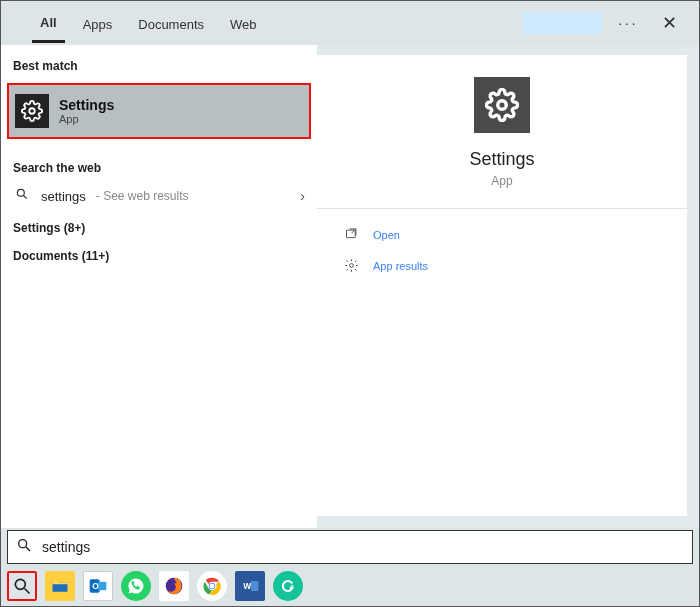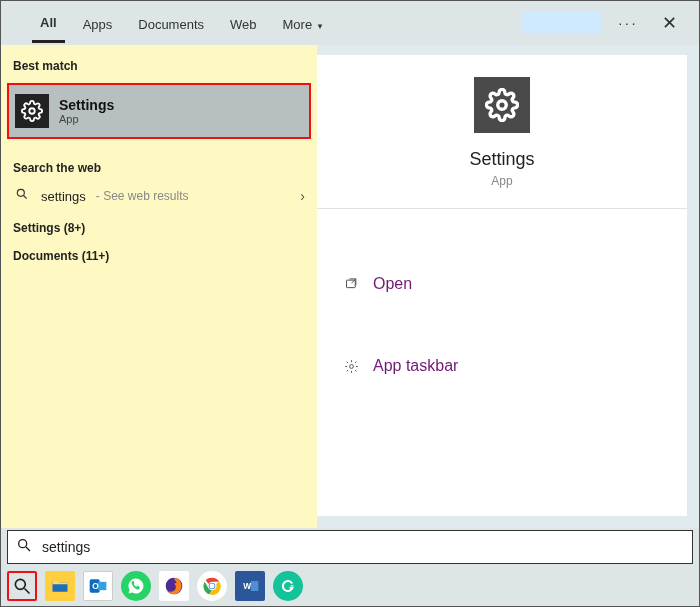--- a/index.html
+++ b/index.html
@@ -11,21 +11,21 @@
   .tab.active { border-bottom: 3px solid #222; font-weight: 600; }
   .chev-down { display: inline-block; margin-left: 2px; font-size: 9px; }
   .top-right { margin-left: auto; display: flex; align-items: center; gap: 10px; }
   .profile-chip { width: 80px; height: 22px; background: #cfeaff; border-radius: 2px; }
   .close-x { font-size: 18px; color: #333; padding: 4px 8px; }
   .more-dots { font-size: 14px; color: #333; padding: 4px 6px; letter-spacing: 2px; }
 
   .main-area { position: absolute; top: 44px; bottom: 78px; left: 0; right: 0; display: flex; }
 
   
-  .left-panel { width: 316px; background: #fef9c3; padding-top: 8px; }
+  .left-panel { width: 316px; background: #ffffff; padding-top: 8px; }
   .section-label { font-size: 12px; font-weight: 600; padding: 6px 12px; color: #222; }
   .best-match-row { margin: 4px 6px; height: 56px; background: #b7bfc0; border: 2px solid #e11; display: flex; align-items: center; gap: 10px; padding: 0 6px; }
   .bm-icon { width: 34px; height: 34px; background: #222; display:flex; align-items:center; justify-content:center; }
   .bm-icon svg { width: 22px; height: 22px; fill:none; stroke:#fff; stroke-width:2; }
   .bm-text .bm-title { font-size: 14px; font-weight: 600; color:#111; }
   .bm-text .bm-sub { font-size: 11px; color:#444; }
 
   .web-row { display:flex; align-items:center; gap:10px; padding: 6px 12px; cursor:pointer; }
   .web-row .mag { width:18px; text-align:center; color:#333; }
   .web-row .query { font-size:13px; color:#222; }
@@ -36,21 +36,21 @@
 
   
   .right-panel { flex:1; background:#e1eaec; padding:10px 12px 12px 0; }
   .details-card { background:#fff; height:100%; display:flex; flex-direction:column; align-items:center; padding-top:22px; }
   .big-icon { width:56px; height:56px; background:#4a4a4a; display:flex; align-items:center; justify-content:center; }
   .big-icon svg { width:34px; height:34px; fill:none; stroke:#fff; stroke-width:2.4; }
   .big-title { margin-top:16px; font-size:18px; color:#222; }
   .big-sub { font-size:12px; color:#888; margin-top:4px; margin-bottom:20px; }
   .divider { height:1px; background:#e2e2e2; width:100%; }
   .actions { width:100%; padding:10px 0; }
-  .action-row { display:flex; align-items:center; gap:14px; padding:8px 26px; font-size:16px; color:#701a75; cursor:pointer;margin-top:48px; }
+  .action-row { display:flex; align-items:center; gap:14px; padding:8px 26px; font-size:11px; color:#3b82f6; cursor:pointer; }
   .action-row .a-icon { width:16px; display:inline-flex; align-items:center; justify-content:center; }
   .action-row svg { width:15px; height:15px; stroke:#555; fill:none; stroke-width:1.6; }
 
   
   .search-box { position:absolute; left:6px; right:6px; bottom:42px; height:34px; background:#fff; border:1px solid #333; display:flex; align-items:center; padding:0 8px; }
   .search-box .mag { width:20px; color:#333; }
   .search-box input { border:none; outline:none; flex:1; font-size:14px; padding-left:6px; color:#222; }
 
   
   .taskbar { position:absolute; left:0; right:0; bottom:0; height:40px; background:#dde5e7; display:flex; align-items:center; gap:8px; padding:0 6px; }
@@ -66,24 +66,20 @@
   .gr { background:#15c39a; border-radius:50%; }
 </style>
 </head>
 <body>
 
 <div class="top-tabs">
   <div class="tab active">All</div>
   <div class="tab">Apps</div>
   <div class="tab">Documents</div>
   <div class="tab">Web</div>
-  <div class="tab">
-    <span>More</span>
-    <span class="chev-down">▾</span>
-  </div>
   <div class="top-right">
     <div class="profile-chip"></div>
     <div class="more-dots">···</div>
     <div class="close-x">✕</div>
   </div>
 </div>
 
 <div class="main-area">
 
   <div class="left-panel">
@@ -141,21 +137,21 @@
             </span>
           <span>Open</span>
         </div>
         <div class="action-row">
           <span class="a-icon">
               <svg viewBox="0 0 24 24">
                 <circle cx="12" cy="12" r="3"></circle>
                 <path d="M12 2v3M12 19v3M4.2 4.2l2.1 2.1M17.7 17.7l2.1 2.1M2 12h3M19 12h3M4.2 19.8l2.1-2.1M17.7 6.3l2.1-2.1"></path>
               </svg>
             </span>
-          <span>App taskbar</span>
+          <span>App results</span>
         </div>
       </div>
     </div>
   </div>
 </div>
 
 <div class="search-box">
   <span class="mag">
     <svg viewBox="0 0 24 24" width="16" height="16" stroke="#222" fill="none" stroke-width="2">
         <circle cx="10" cy="10" r="6"></circle>

